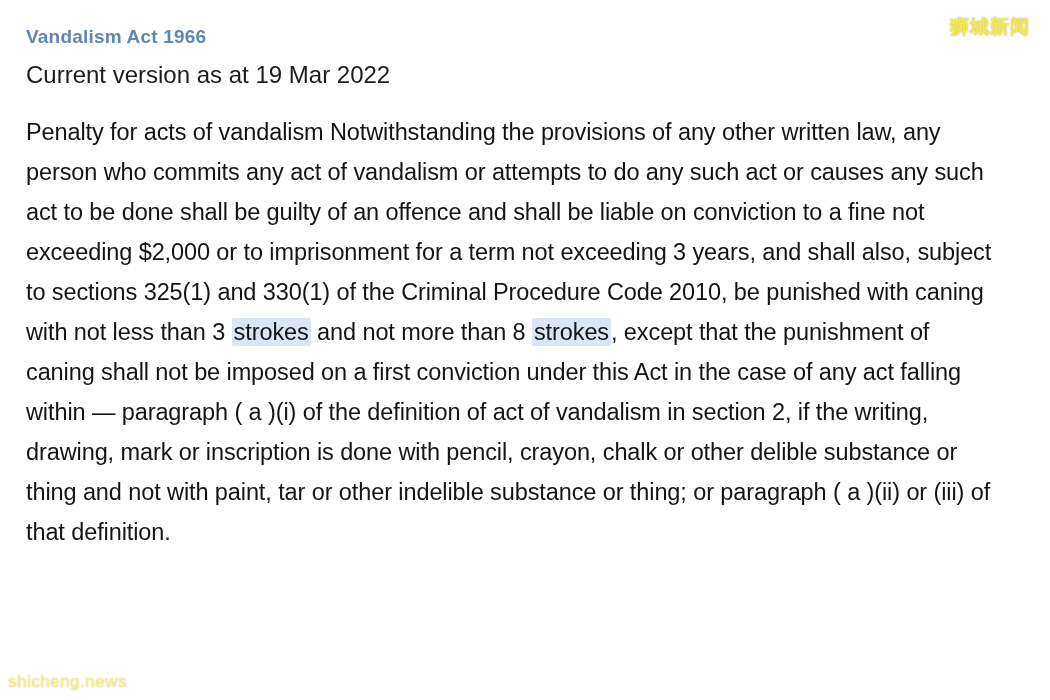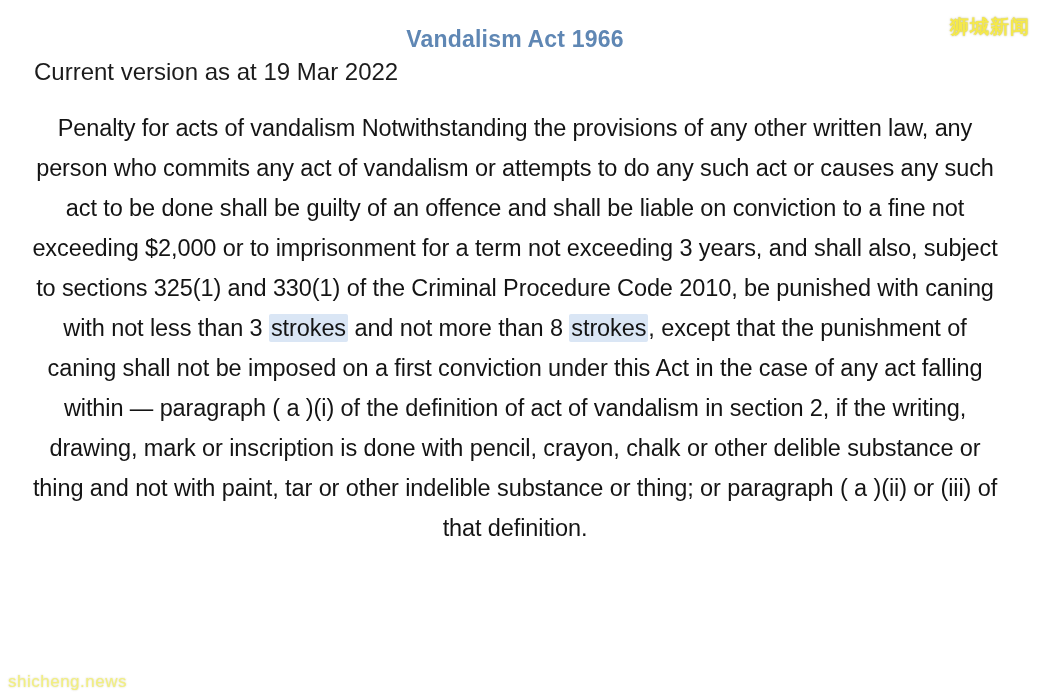--- a/index.html
+++ b/index.html
@@ -15,48 +15,47 @@
   }
   .page {
     position: relative;
     width: 1050px;
     height: 700px;
     background: #ffffff;
     box-sizing: border-box;
     padding: 26px 46px 0 26px;
   }
   .doc-title {
-    font-size: 23px;
+    font-size: 19px;
     font-weight: bold;
     color: #5f87b4;
     letter-spacing: 0.2px;
-    margin: 0 0 4px 0;
+    margin: 0 0 12px 0;
     line-height: 1.2;
-    text-align: center;
   }
   .doc-version {
     font-size: 24px;
     color: #1c1c1c;
-    margin: 0 0 22px 8px;
+    margin: 0 0 22px 0;
     line-height: 1.2;
     font-weight: 400;
   }
   .section-heading {
     font-size: 23px;
     color: #7ba3c9;
     margin: 0 0 10px 0;
     line-height: 1.3;
     font-weight: 400;
   }
   .body-text {
     font-size: 23.5px;
     color: #141414;
     line-height: 40px;
     margin: 0;
-    text-align: center;
+    text-align: left;
     letter-spacing: -0.1px;
   }
   .hl {
     background: #dae6f5;
     padding: 1px 2px;
     border-radius: 2px;
   }
   .watermark-tr {
     position: absolute;
     top: 14px;

